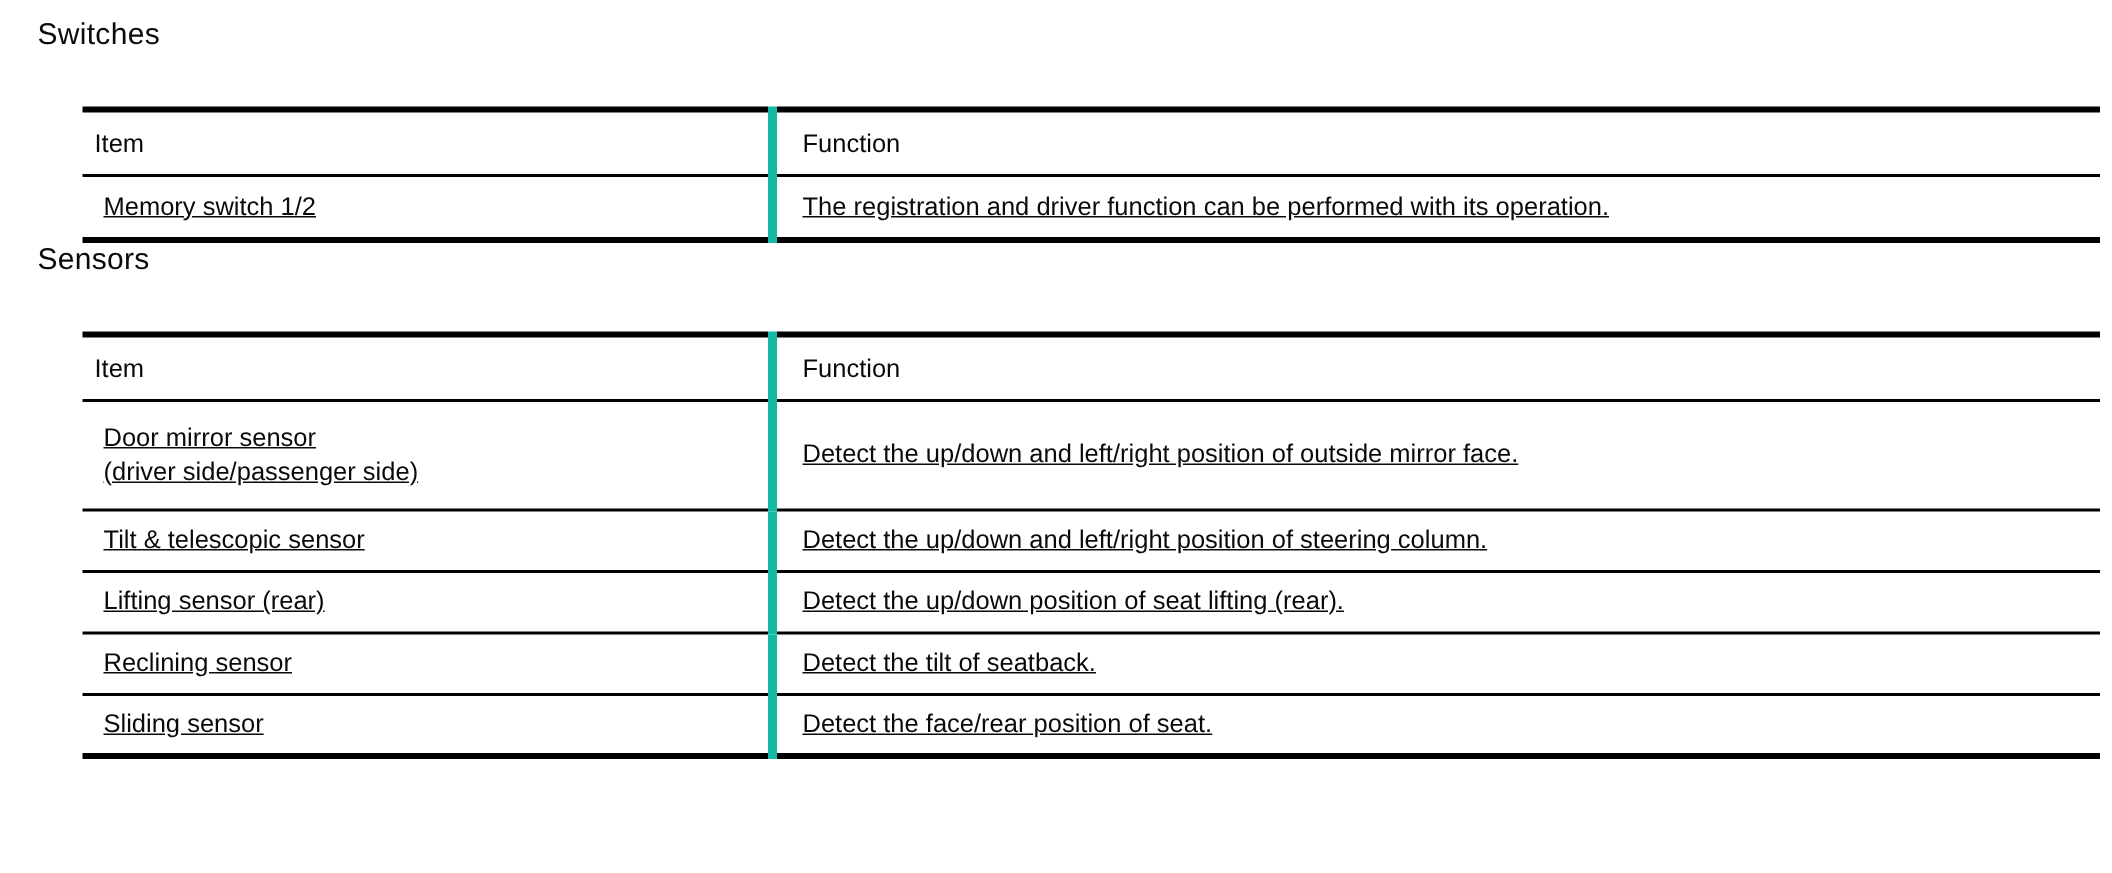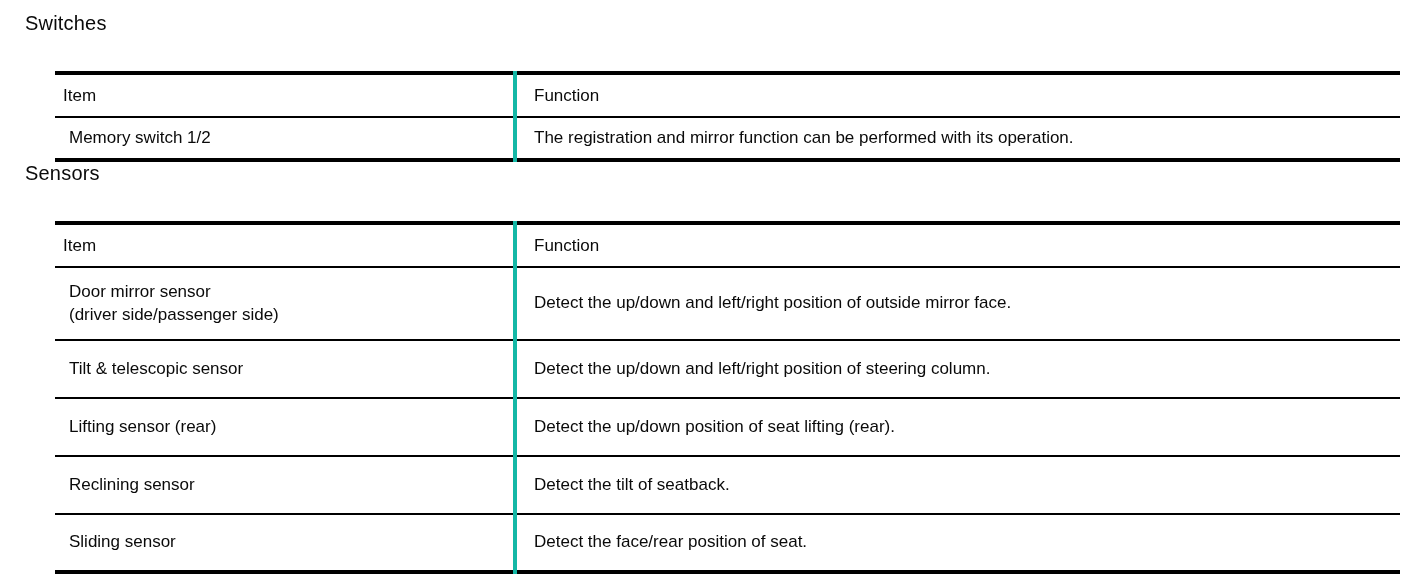--- a/index.html
+++ b/index.html
@@ -47,30 +47,31 @@
     padding: 2px 8px;
     color: #0a0a0a;
   }
   .manual-table td {
     text-align: left;
     vertical-align: middle;
     border-bottom: 2px solid #000;
     padding: 6px 10px 6px 14px;
     line-height: 1.35;
     color: #0a0a0a;
+    text-decoration: underline;
   }
   .manual-table tr:last-child td { border-bottom: none; }
   .manual-table th + th,
   .manual-table td + td {
-    border-left: 4px solid #14b8a6;
+    border-left: 6px solid #14b8a6;
     padding-left: 17px;
   }
   .manual-table td.cell-item { white-space: pre-line; }
   .t-switches td { height: 43px; }
-  .t-sensors  td { height: 58px; }
+  .t-sensors  td { height: 41px; }
   .t-sensors tr.row-tall td { height: 73px; }
 </style>
 </head>
 <body>
 
 <div class="page">
 
   <h2 class="section-heading heading-switches">Switches</h2>
 
   <table class="manual-table t-switches">
@@ -80,21 +81,21 @@
       </colgroup>
     <thead>
       <tr>
         <th>Item</th>
         <th>Function</th>
       </tr>
     </thead>
     <tbody>
       <tr>
         <td class="cell-item">Memory switch 1/2</td>
-        <td class="cell-function">The registration and mirror function can be performed with its operation.</td>
+        <td class="cell-function">The registration and driver function can be performed with its operation.</td>
       </tr>
     </tbody>
   </table>
 
   <h2 class="section-heading heading-sensors">Sensors</h2>
 
   <table class="manual-table t-sensors">
     <colgroup>
         <col class="col-item">
         <col class="col-function">

